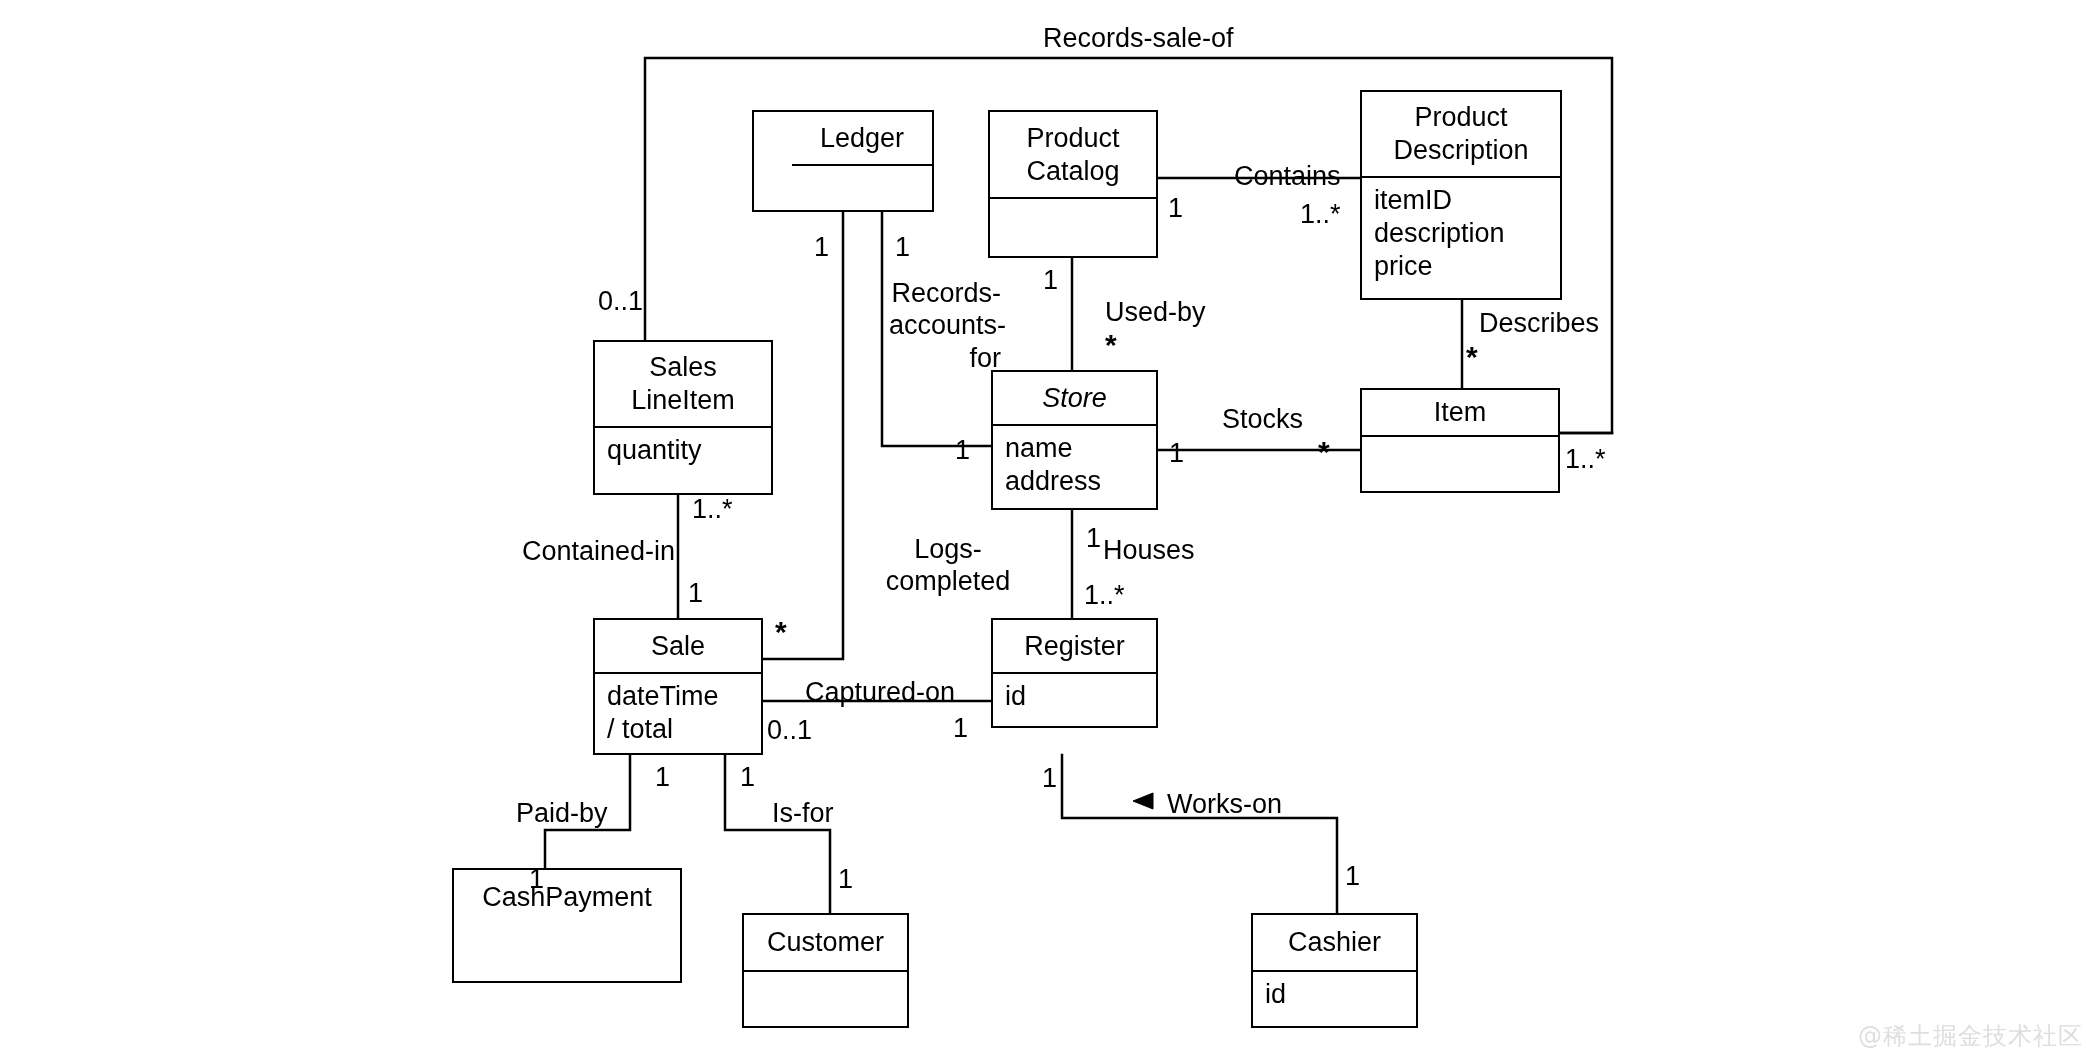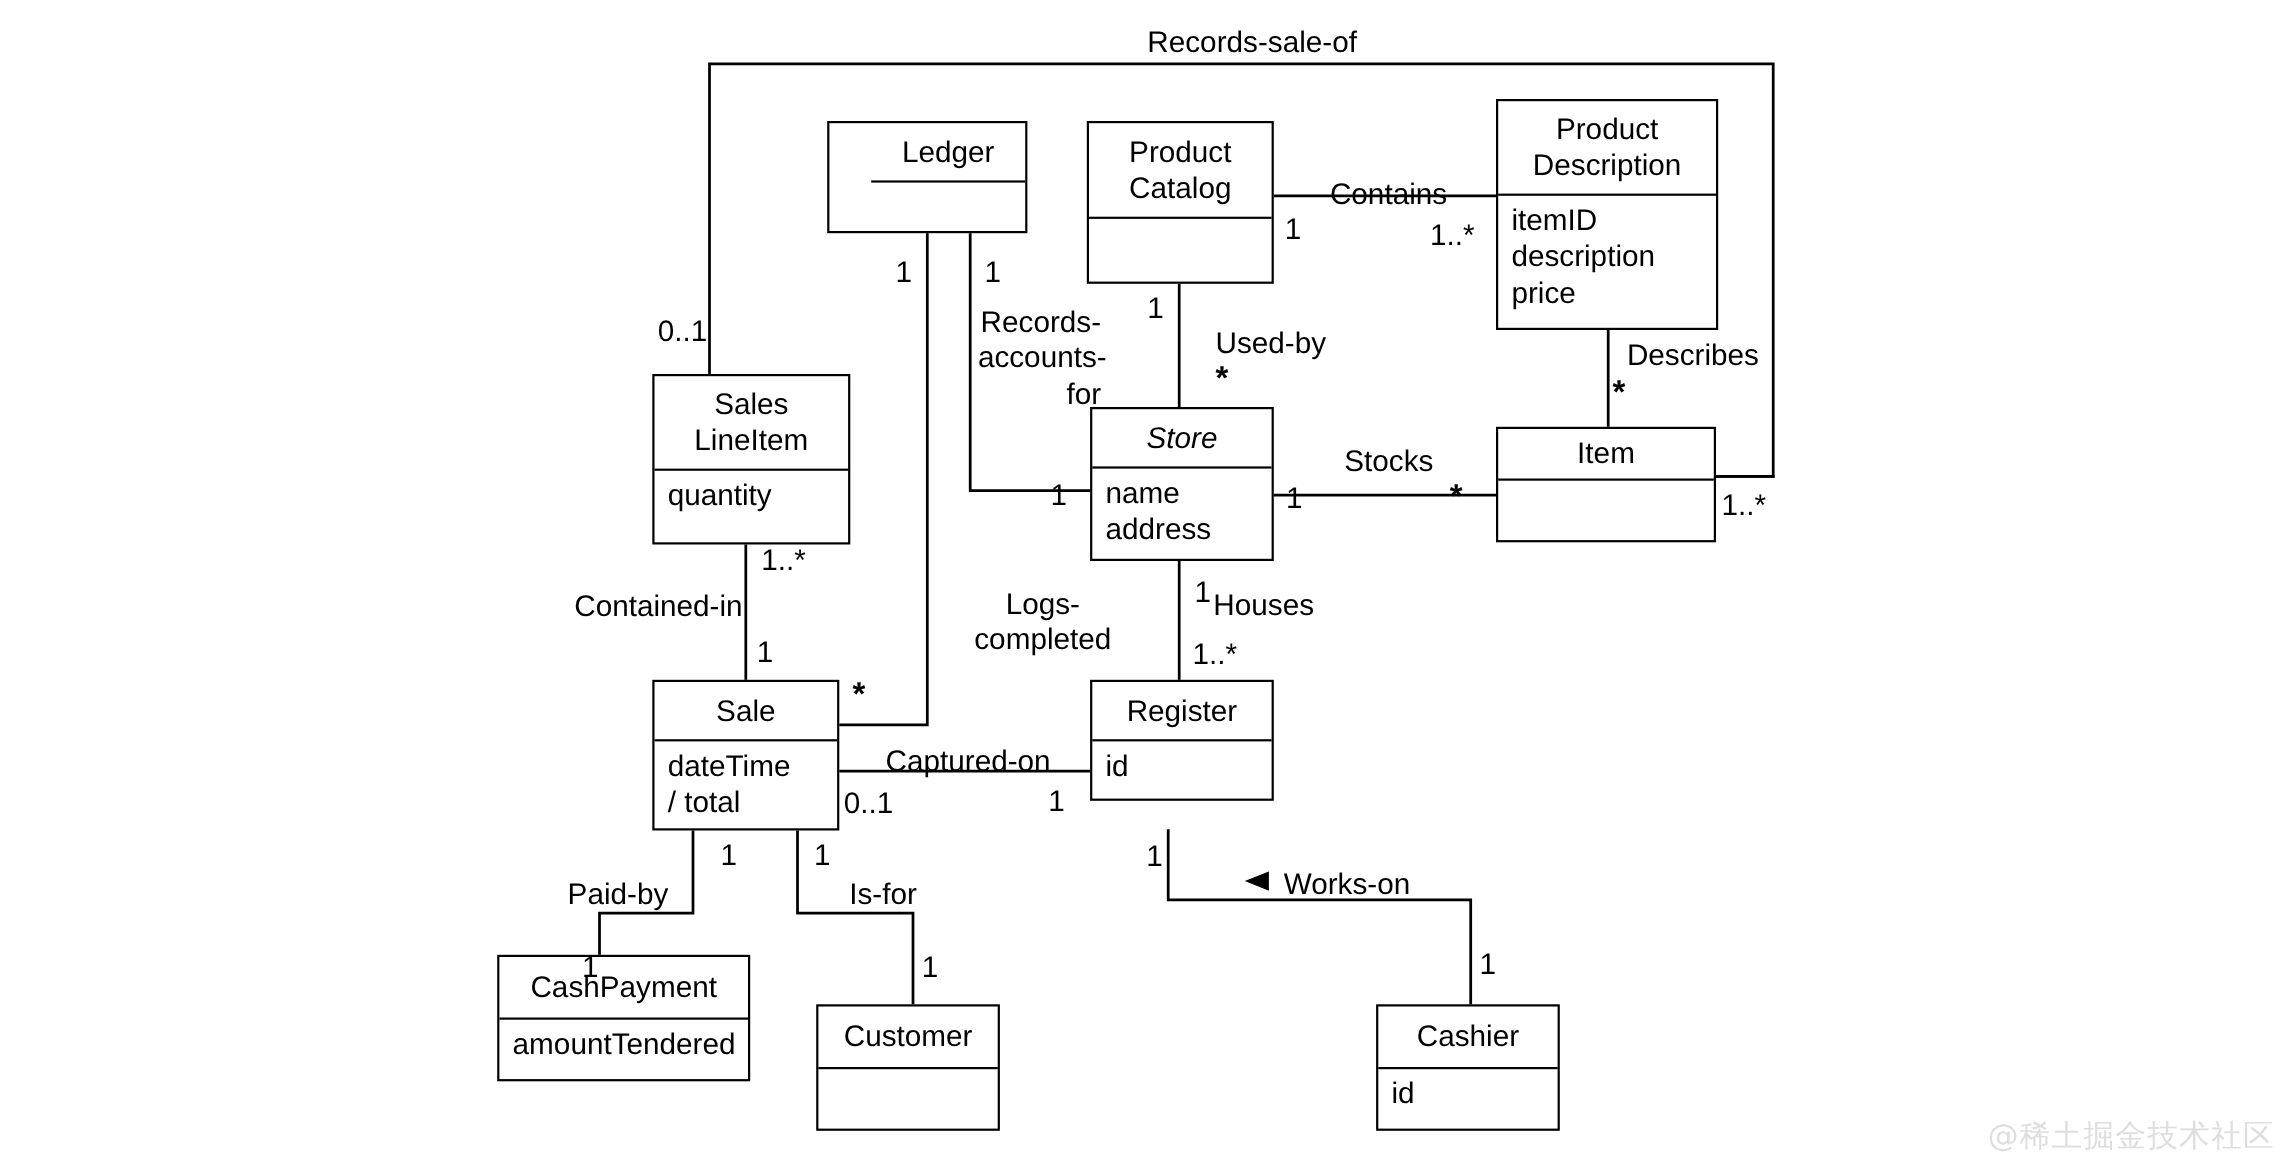--- a/index.html
+++ b/index.html
@@ -70,23 +70,23 @@
     font-size: 27px;
     line-height: 1;
     color: #000000;
   }
   .mult-star {
     font-size: 30px;
     font-weight: bold;
   }
   .watermark {
     position: absolute;
-    right: 18px;
+    right: 3px;
     bottom: 12px;
-    font-size: 28px;
+    font-size: 24px;
     color: #dedede;
     font-family: "DejaVu Sans", sans-serif;
     letter-spacing: 1px;
   }
 </style>
 </head>
 <body>
 
 <div id="canvas">
 
@@ -166,36 +166,35 @@
 / total</div>
   </div>
 
   <div class="uml-class" style="left:991px; top:618px; width:167px; height:110px;">
     <div class="uml-name-compartment" style="height:52px;">Register</div>
     <div class="uml-attr-compartment">id</div>
   </div>
 
   <div class="uml-class" style="left:452px; top:868px; width:230px; height:115px;">
     <div class="uml-name-compartment" style="height:55px;">CashPayment</div>
-    <div class="uml-attr-compartment">amountTendered</div>
   </div>
 
   <div class="uml-class" style="left:742px; top:913px; width:167px; height:115px;">
     <div class="uml-name-compartment" style="height:55px;">Customer</div>
     <div class="uml-attr-compartment empty"></div>
   </div>
 
   <div class="uml-class" style="left:1251px; top:913px; width:167px; height:115px;">
     <div class="uml-name-compartment" style="height:55px;">Cashier</div>
     <div class="uml-attr-compartment">id</div>
   </div>
 
   <div class="edge-label" style="left:1043px; top:22px; text-align:center;">Records-sale-of</div>
 
-  <div class="edge-label" style="left:1209px; top:160px;">Contains</div>
+  <div class="edge-label" style="left:1234px; top:160px;">Contains</div>
 
   <div class="edge-label" style="left:1479px; top:307px;">Describes</div>
 
   <div class="edge-label" style="left:1105px; top:296px;">Used-by</div>
 
   <div class="edge-label" style="left:889px; top:277px; text-align:right; width:112px;">Records-
 accounts-
 for</div>
 
   <div class="edge-label" style="left:1222px; top:403px;">Stocks</div>

